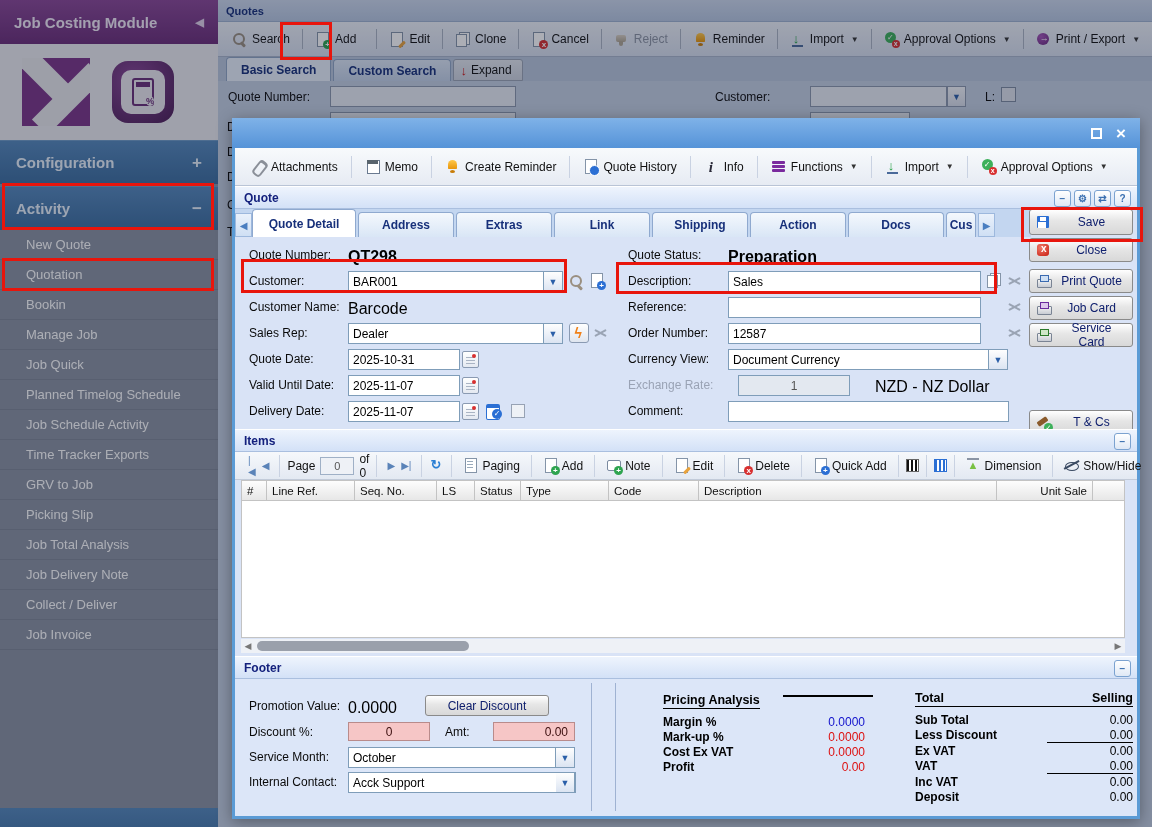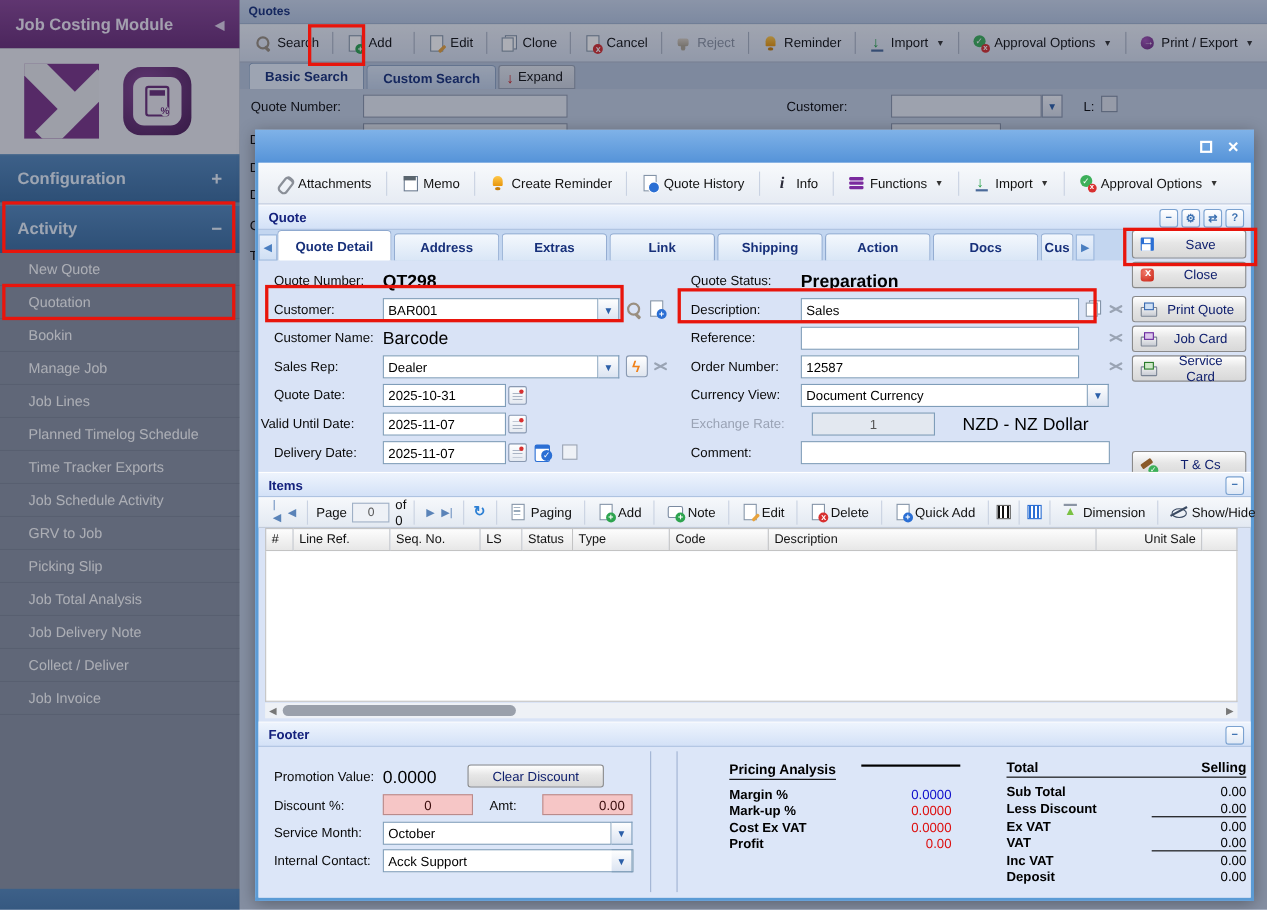--- a/index.html
+++ b/index.html
@@ -196,24 +196,24 @@
   </div>
   <div class="sb-section" style="top:186px;">
     <span>Activity</span>
     <span class="tog">−</span>
   </div>
   <div class="sb-menu">
     <div class="sb-item">New Quote</div>
     <div class="sb-item">Quotation</div>
     <div class="sb-item">Bookin</div>
     <div class="sb-item">Manage Job</div>
-    <div class="sb-item">Job Lines</div>
+    <div class="sb-item">Job Quick</div>
     <div class="sb-item">Planned Timelog Schedule</div>
+    <div class="sb-item">Job Schedule Activity</div>
     <div class="sb-item">Time Tracker Exports</div>
-    <div class="sb-item">Job Schedule Activity</div>
     <div class="sb-item">GRV to Job</div>
     <div class="sb-item">Picking Slip</div>
     <div class="sb-item">Job Total Analysis</div>
     <div class="sb-item">Job Delivery Note</div>
     <div class="sb-item">Collect / Deliver</div>
     <div class="sb-item">Job Invoice</div>
   </div>
   <div class="sb-analysis">
     
     
@@ -405,21 +405,21 @@
         <span class="ico ico-bolt"></span>
       </div>
     <span class="ico ico-shuffle" style="position:absolute; left:358px; top:89px;"></span>
 
     <span class="f-lbl" style="left:14px; top:115px;">Quote Date:</span>
     <div class="inp" style="left:113px; top:112px; width:112px;">
         <span>2025-10-31</span>
       </div>
     <span class="ico ico-cal" style="position:absolute; left:227px; top:114px;"></span>
 
-    <span class="f-lbl" style="left:2px; top:141px;">Valid Until Date:</span>
+    <span class="f-lbl" style="left:14px; top:141px;">Valid Until Date:</span>
     <div class="inp" style="left:113px; top:138px; width:112px;">
         <span>2025-11-07</span>
       </div>
     <span class="ico ico-cal" style="position:absolute; left:227px; top:140px;"></span>
 
     <span class="f-lbl" style="left:14px; top:167px;">Delivery Date:</span>
     <div class="inp" style="left:113px; top:164px; width:112px;">
         <span>2025-11-07</span>
       </div>
     <span class="ico ico-cal" style="position:absolute; left:227px; top:166px;"></span>

